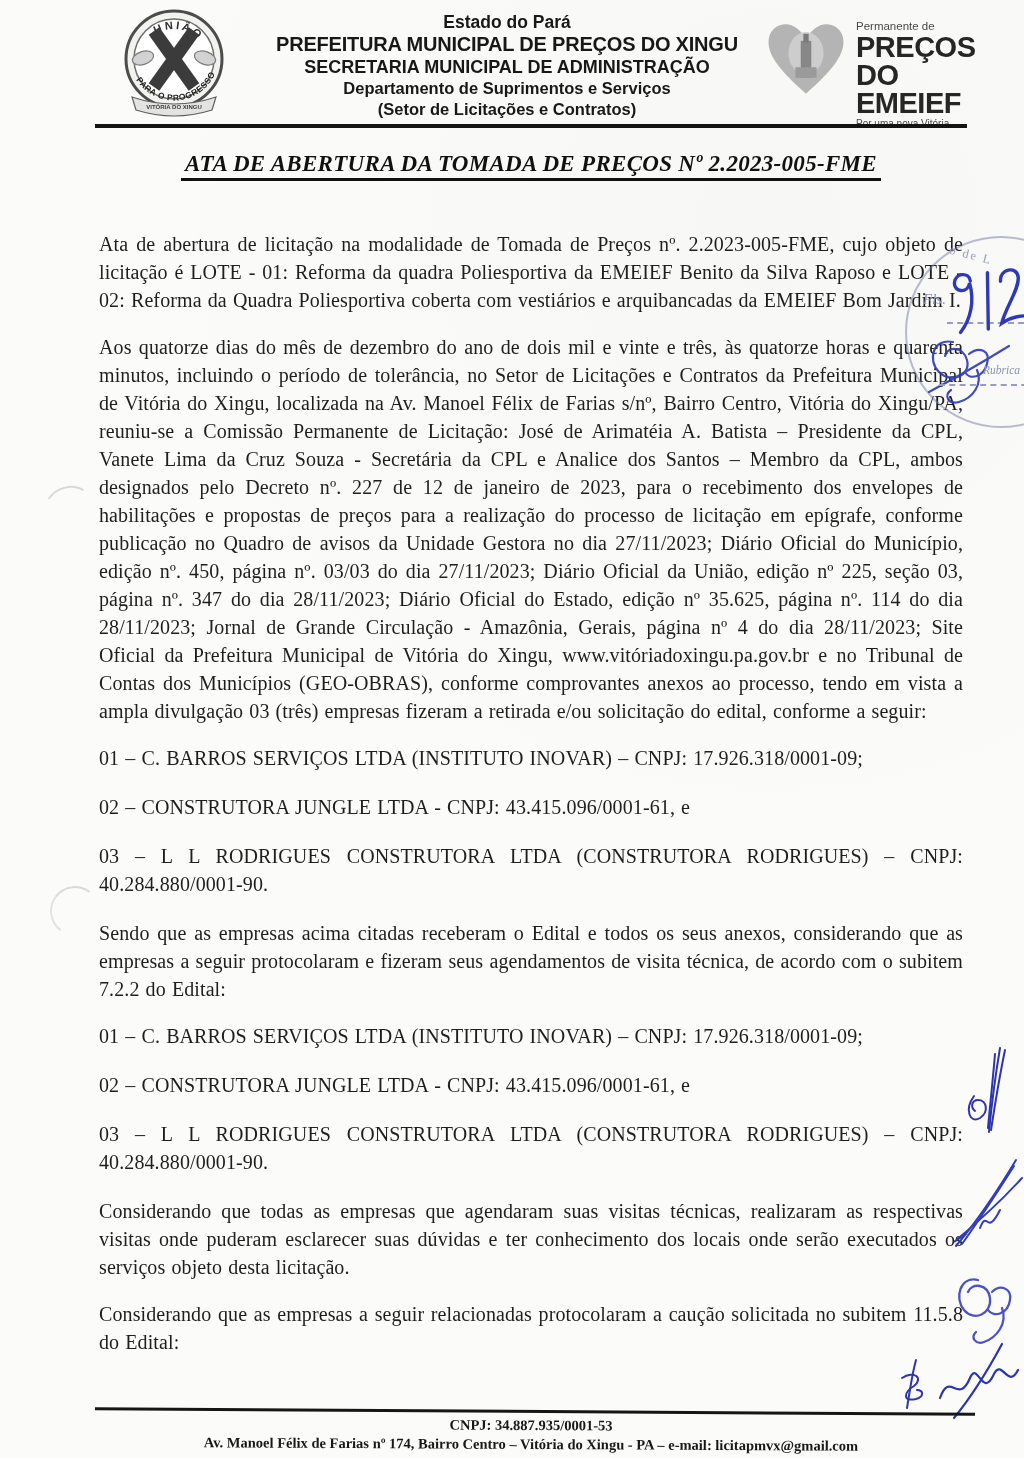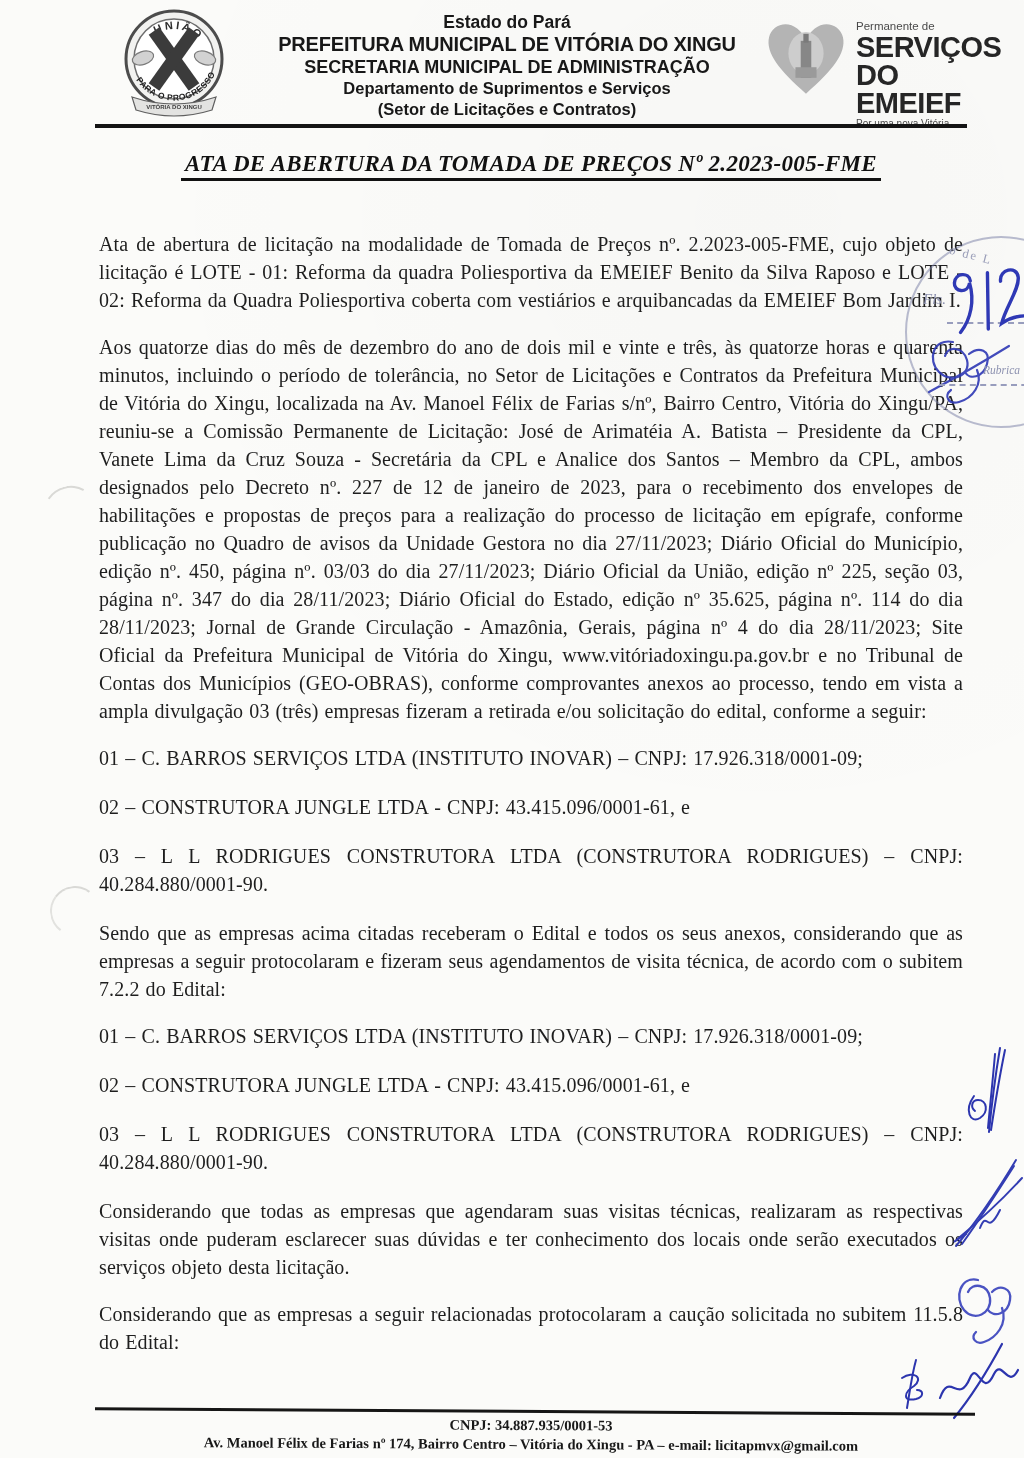--- a/index.html
+++ b/index.html
@@ -102,37 +102,37 @@
     <ellipse cx="91" cy="53" rx="11" ry="6.5" fill="#d2d2d2" stroke="#7a7a7a" stroke-width="1.2" transform="rotate(18 91 53)"></ellipse>
     <text font-family="Liberation Sans, sans-serif" font-size="8.5" font-weight="bold" fill="#1f1f1f" letter-spacing="0.5">
       <textPath href="#arcMotto" startOffset="13%">PARA O PROGRESSO</textPath>
     </text>
     <path d="M18,92 Q60,106 102,92 L98,105 Q60,117 22,105 Z" fill="#e3e3e1" stroke="#5f5f5f" stroke-width="1.2"></path>
     <text x="60" y="104" text-anchor="middle" font-family="Liberation Sans, sans-serif" font-size="6" font-weight="bold" fill="#3c3c3c">VITÓRIA DO XINGU</text>
   </svg>
 
   <div class="org-block">
     <div class="org-state">Estado do Pará</div>
-    <div class="org-l1">PREFEITURA MUNICIPAL DE VITÓRIA DO XINGU</div>
+    <div class="org-l1">PREFEITURA MUNICIPAL DE PREÇOS DO XINGU</div>
     <div class="org-l2">SECRETARIA MUNICIPAL DE ADMINISTRAÇÃO</div>
     <div class="org-l3">Departamento de Suprimentos e Serviços</div>
     <div class="org-l4">(Setor de Licitações e Contratos)</div>
   </div>
 
   <div class="brand">
     <svg class="brand-heart" viewBox="0 0 100 95">
       <path d="M50,88 C20,62 4,42 8,24 C11,10 28,4 40,14 C45,18 48,22 50,26 C52,22 55,18 60,14 C72,4 89,10 92,24 C96,42 80,62 50,88 Z" fill="#b4b4b4"></path>
       <ellipse cx="50" cy="42" rx="20" ry="24" fill="#cdcdcd"></ellipse>
       <rect x="44" y="28" width="12" height="42" fill="#878787"></rect>
       <rect x="47" y="20" width="6" height="10" fill="#7a7a7a"></rect>
       <rect x="38" y="58" width="24" height="12" fill="#9a9a9a"></rect>
     </svg>
     <div class="brand-text">
       <div class="brand-pre">Permanente de</div>
-      <div class="brand-n1">SERVIÇOS</div>
+      <div class="brand-n1">PREÇOS</div>
       <div class="brand-n2">DO EMEIEF</div>
       <div class="brand-tag">Por uma nova Vitória</div>
     </div>
   </div>
 
   <div class="header-rule"></div>
 
   <div class="doc-title">
     <span>ATA DE ABERTURA DA TOMADA DE PREÇOS Nº 2.2023-005-FME</span>
   </div>

